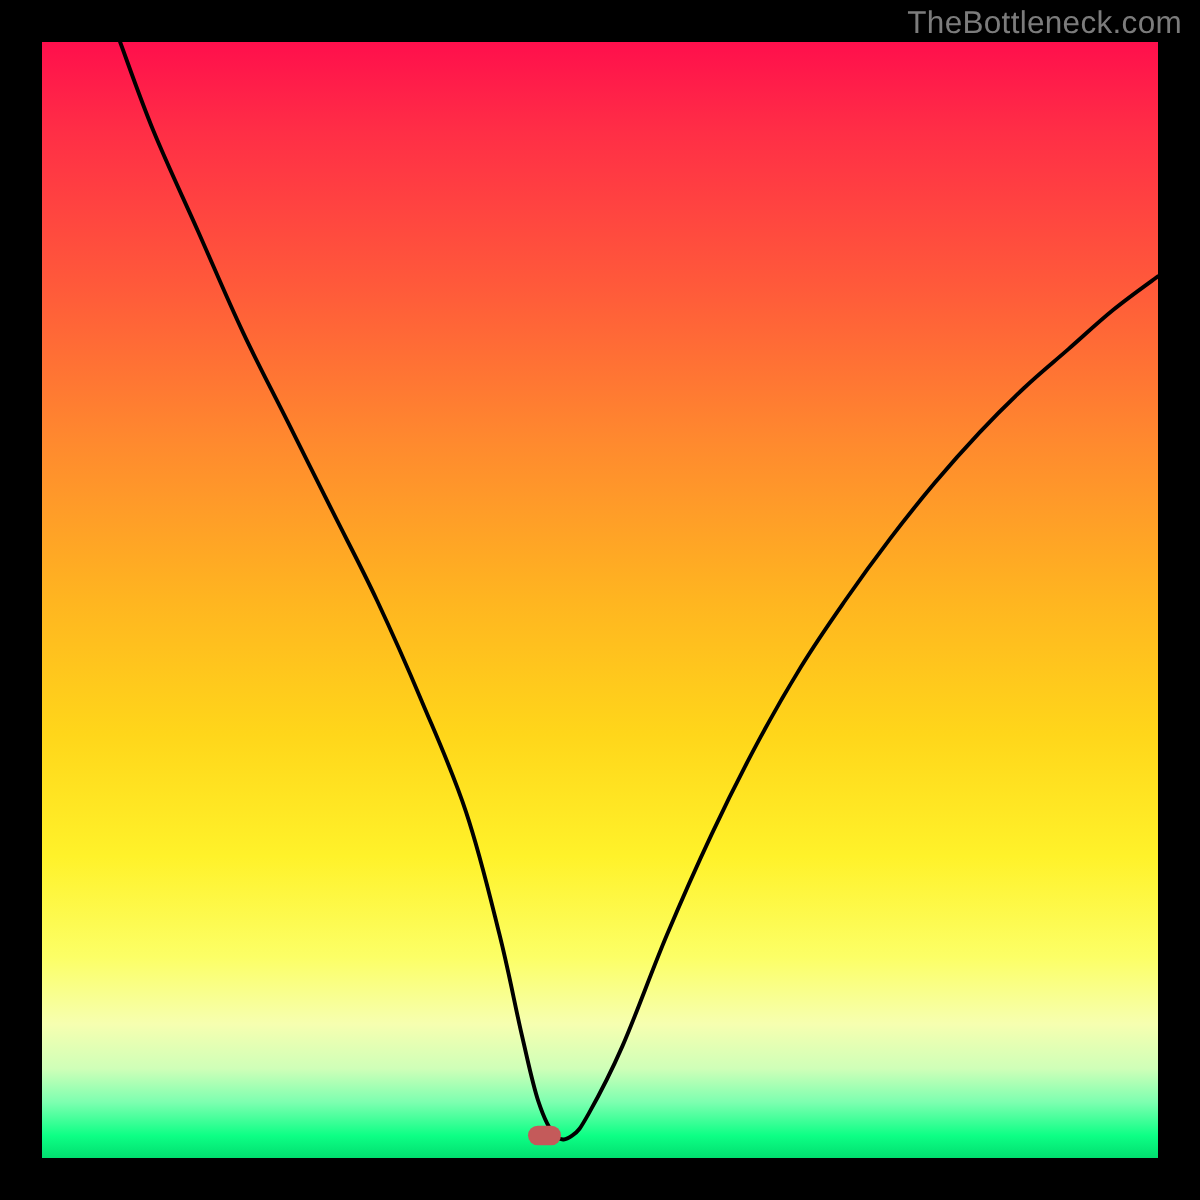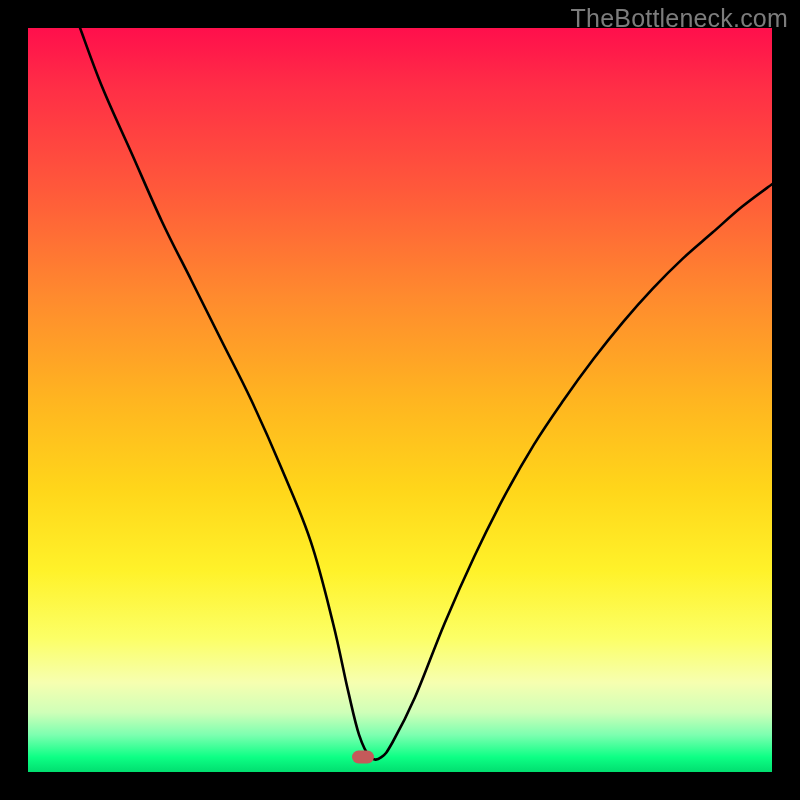--- a/index.html
+++ b/index.html
@@ -40,21 +40,21 @@
       #7dffb0 95%,
       #0dff85 98%,
       #01de6f 100%
     );
   }
   .watermark {
     position: absolute;
     top: 4px;
     right: 12px;
     color: #7c7c7c;
-    font-size: 25px;
+    font-size: 21px;
     font-weight: 500;
     letter-spacing: 0.2px;
   }
   svg.curve {
     position: absolute;
     top: 0;
     left: 0;
     width: 744px;
     height: 744px;
   }

